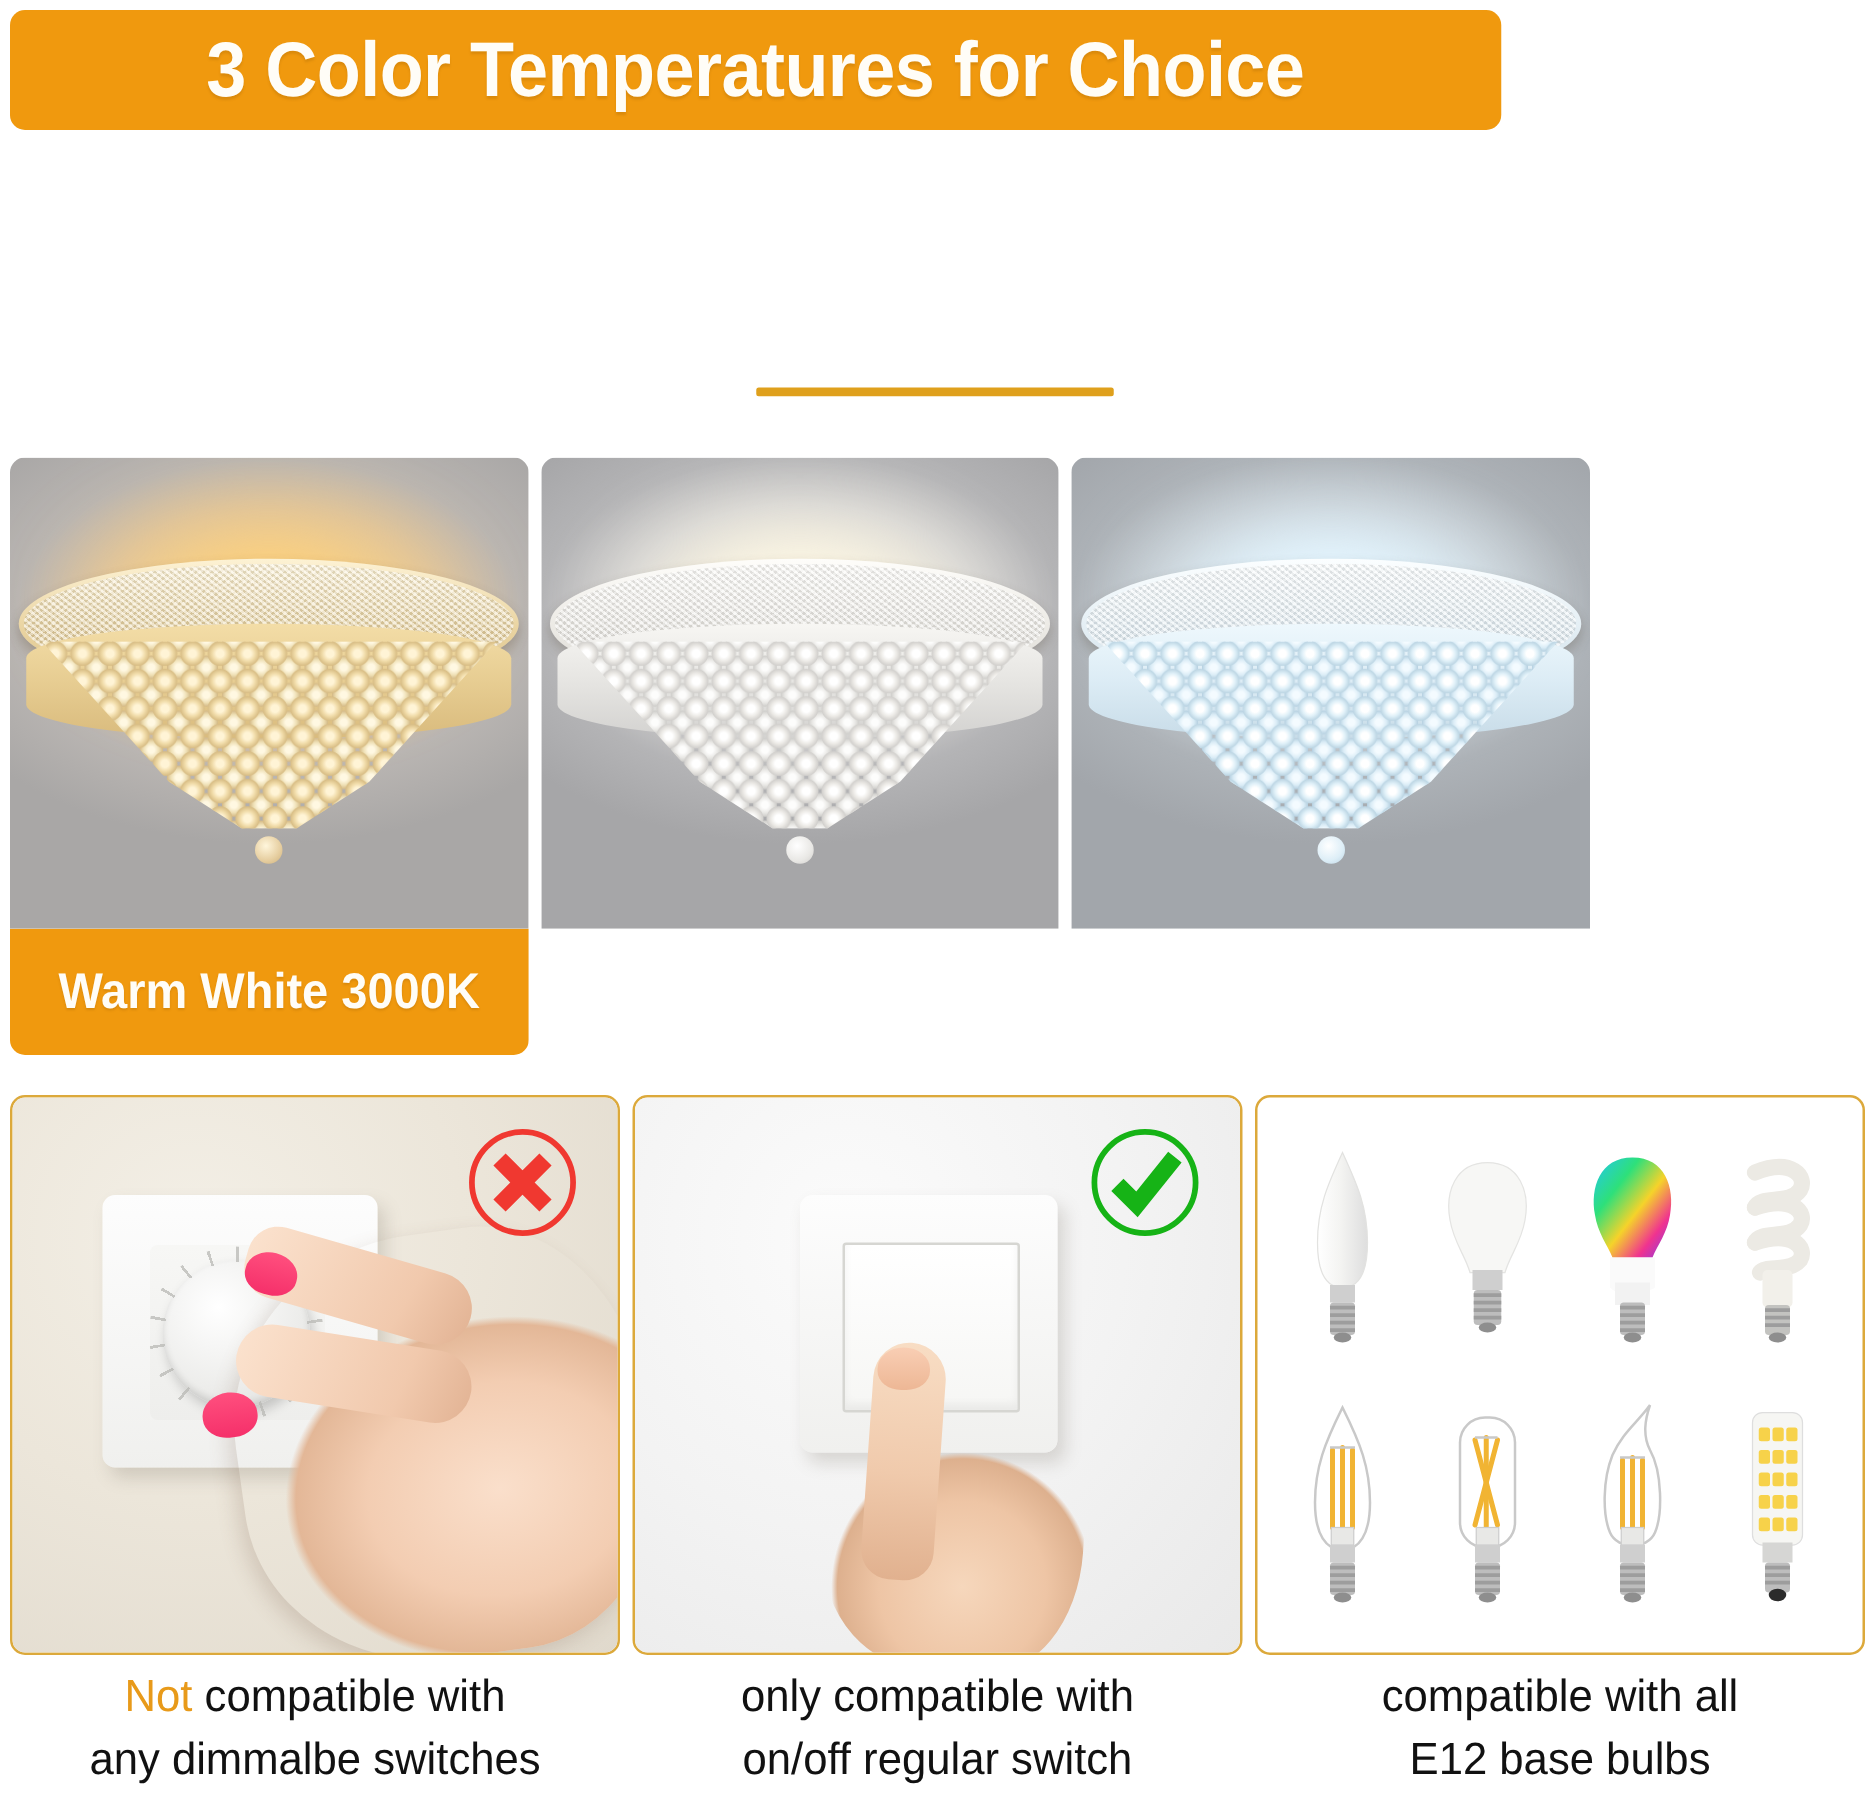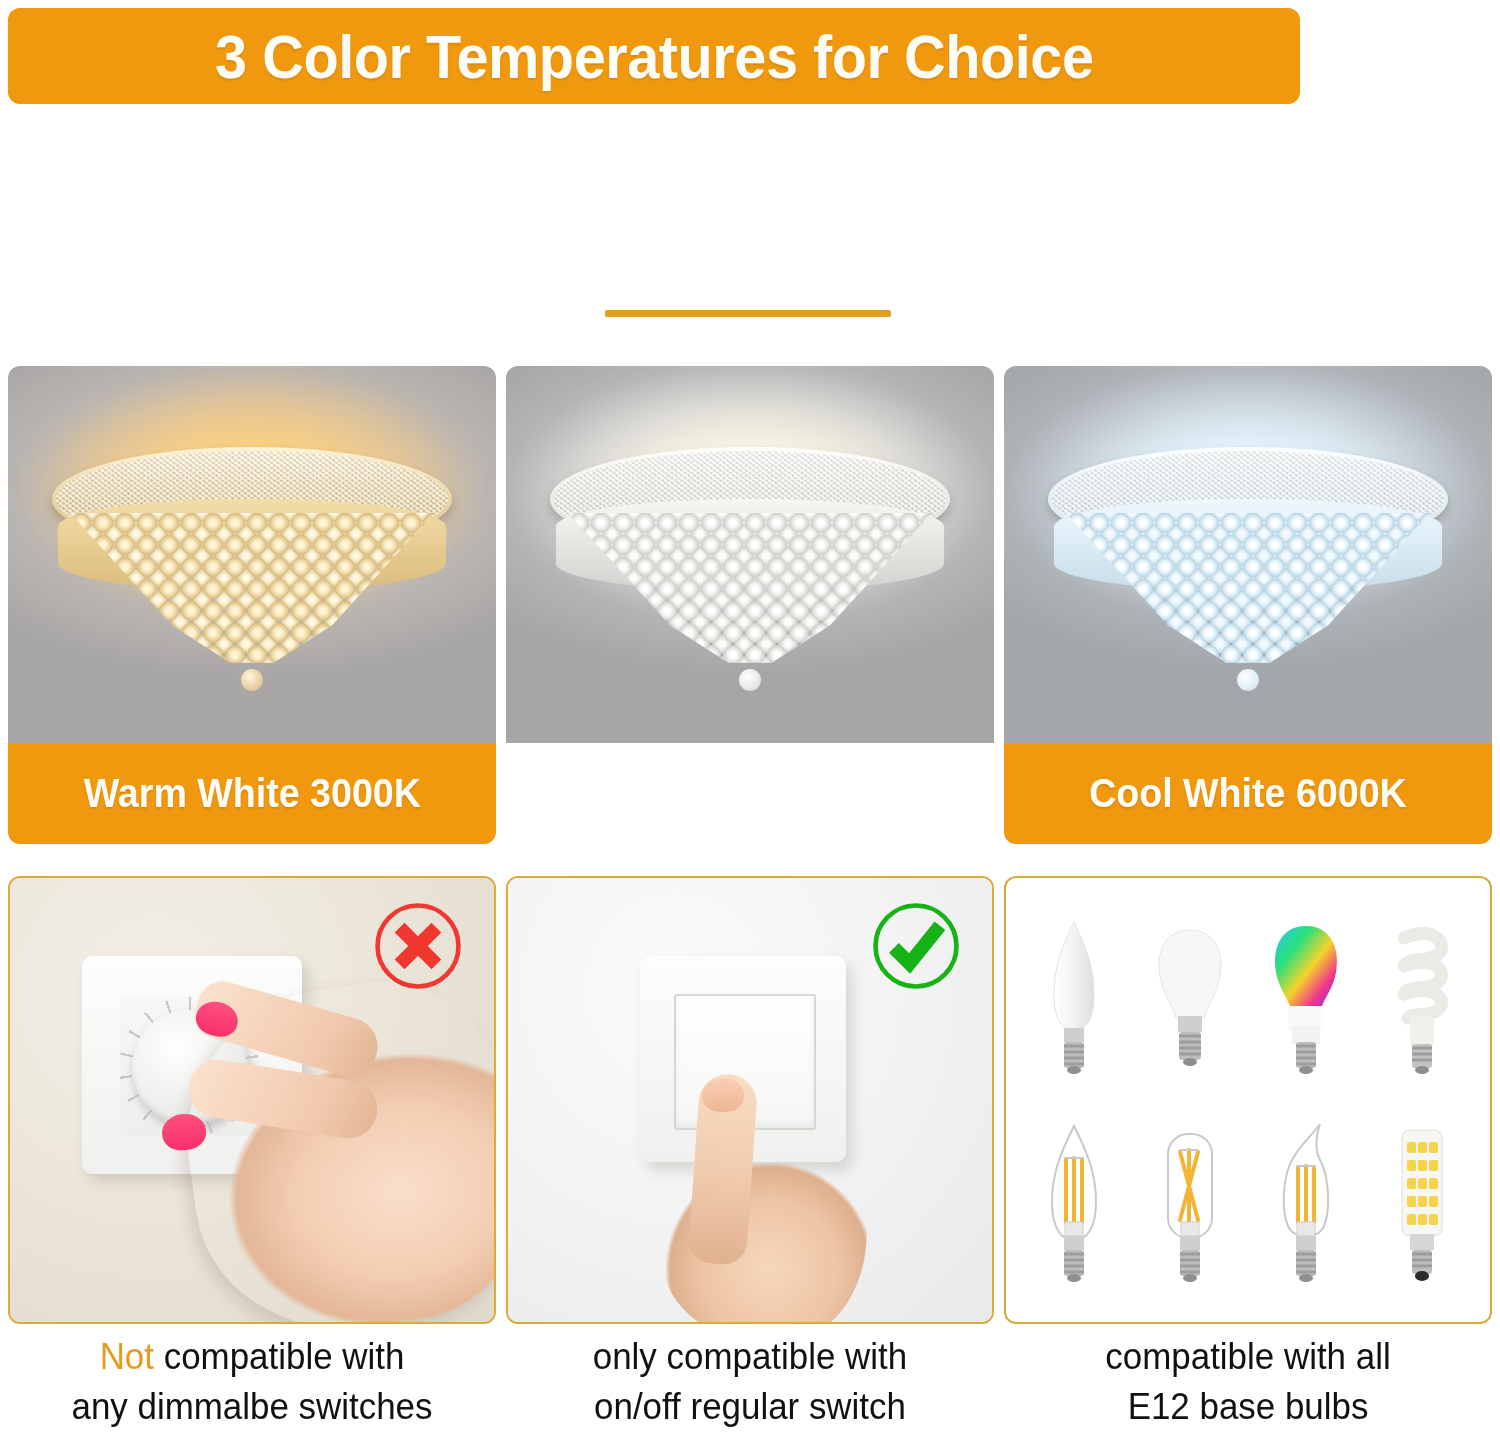--- a/index.html
+++ b/index.html
@@ -7,21 +7,21 @@
     width:1500px;height:1442px;
     background:#ffffff;
     font-family:"Liberation Sans","DejaVu Sans",sans-serif;
     overflow:hidden;
     position:relative;
   }
   .page{position:relative;width:1500px;height:1442px;}
 
   
   .header-bar{
-    position:absolute;left:8px;top:8px;width:1292px;height:96px;
+    position:absolute;left:8px;top:8px;width:1193px;height:96px;
     background:#F0990E;border-radius:12px;
     display:flex;align-items:center;justify-content:center;text-align:center;
   }
   .header-title{
     color:#fffdf7;font-size:62px;font-weight:bold;
     letter-spacing:-0.5px;
     transform:scaleX(.93);
     white-space:nowrap;
     text-shadow:0 2px 2px rgba(120,70,0,.18);
   }
@@ -35,21 +35,21 @@
     transform:scaleX(.97);transform-origin:left center;
     white-space:nowrap;
   }
   .intro-line.black{color:#141414;}
   .divider{
     position:absolute;left:605px;top:310px;width:286px;height:7px;
     background:#DFA01C;border-radius:2px;
   }
 
   
-  .photo-row{position:absolute;left:8px;top:366px;width:1484px;height:478px;
+  .photo-row{position:absolute;left:8px;top:366px;width:1264px;height:478px;
     display:flex;gap:10px;align-items:flex-end;}
   .photo-card{
     position:relative;width:488px;height:478px;
     border-radius:12px;overflow:hidden;
     display:flex;flex-direction:column;
   }
   .photo{
     position:relative;width:100%;height:377px;overflow:hidden;
   }
   .label-bar{
@@ -291,23 +291,20 @@
             <div class="glow"></div>
           <div class="fixture">
             <div class="rim"></div>
               <div class="band"></div>
             <div class="bowl">
                 <div class="beads"></div>
               </div>
             <div class="drop"></div>
           </div>
         </div>
-      </div>
-      <div class="label-bar">
-        <div class="label-text">Cool White 6000K</div>
       </div>
     </div>
 
   </div>
 
   <div class="bottom-row">
 
     <div class="bot-card">
       <div class="wall-warm"></div>
       <div class="plate dim-plate"></div>

